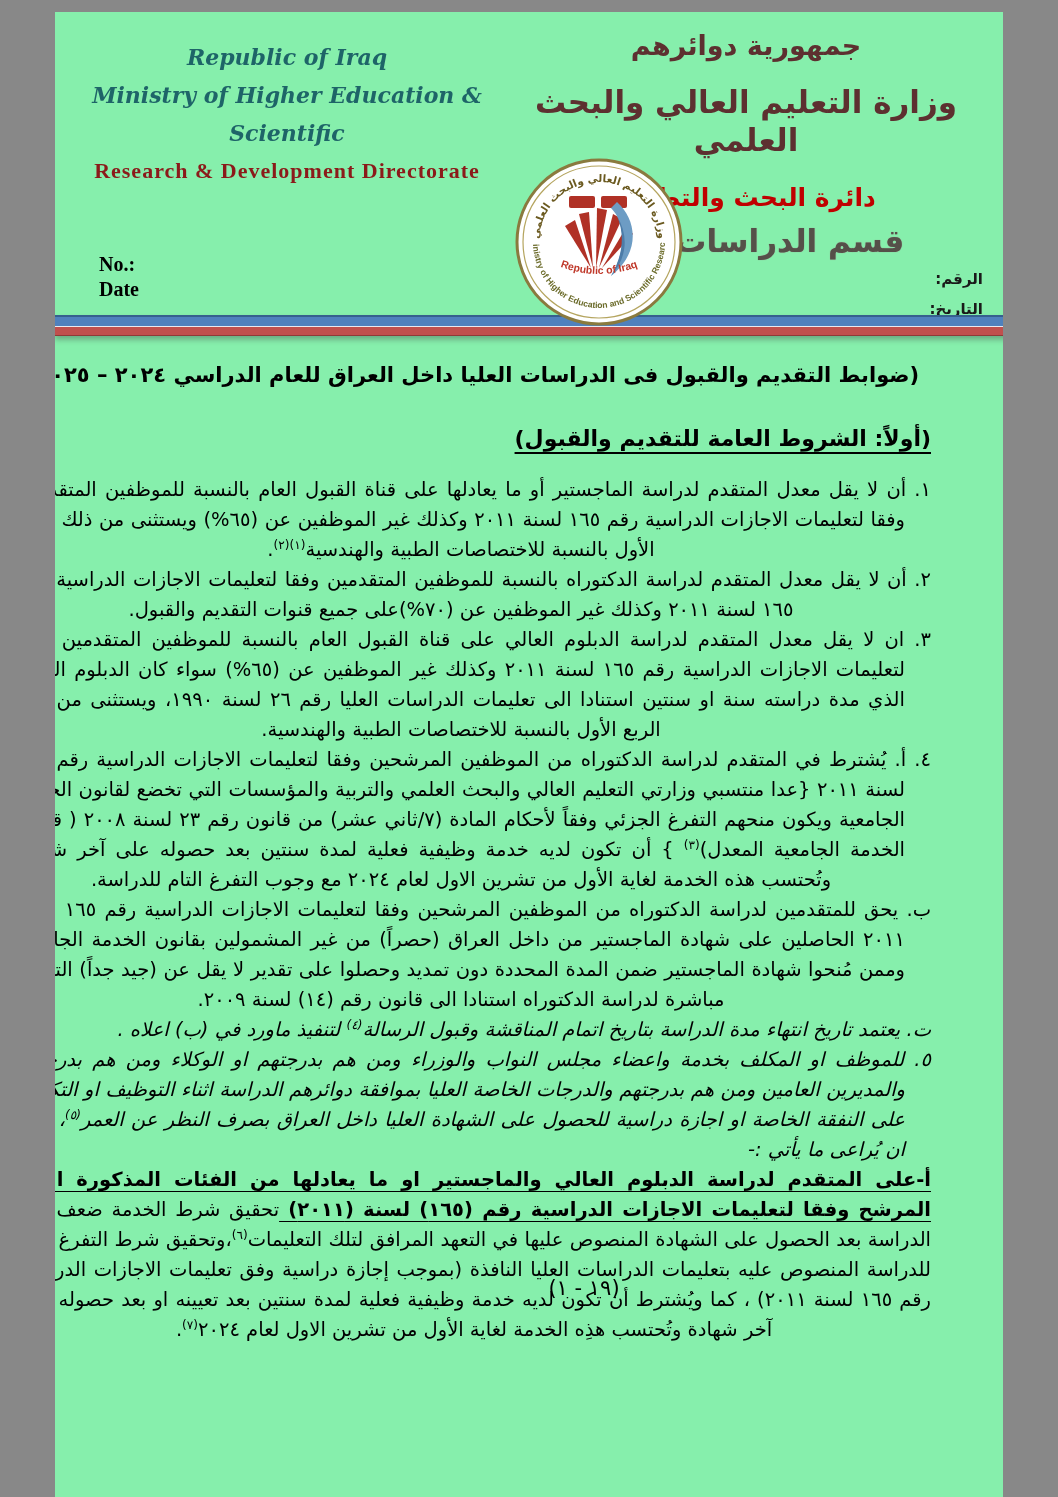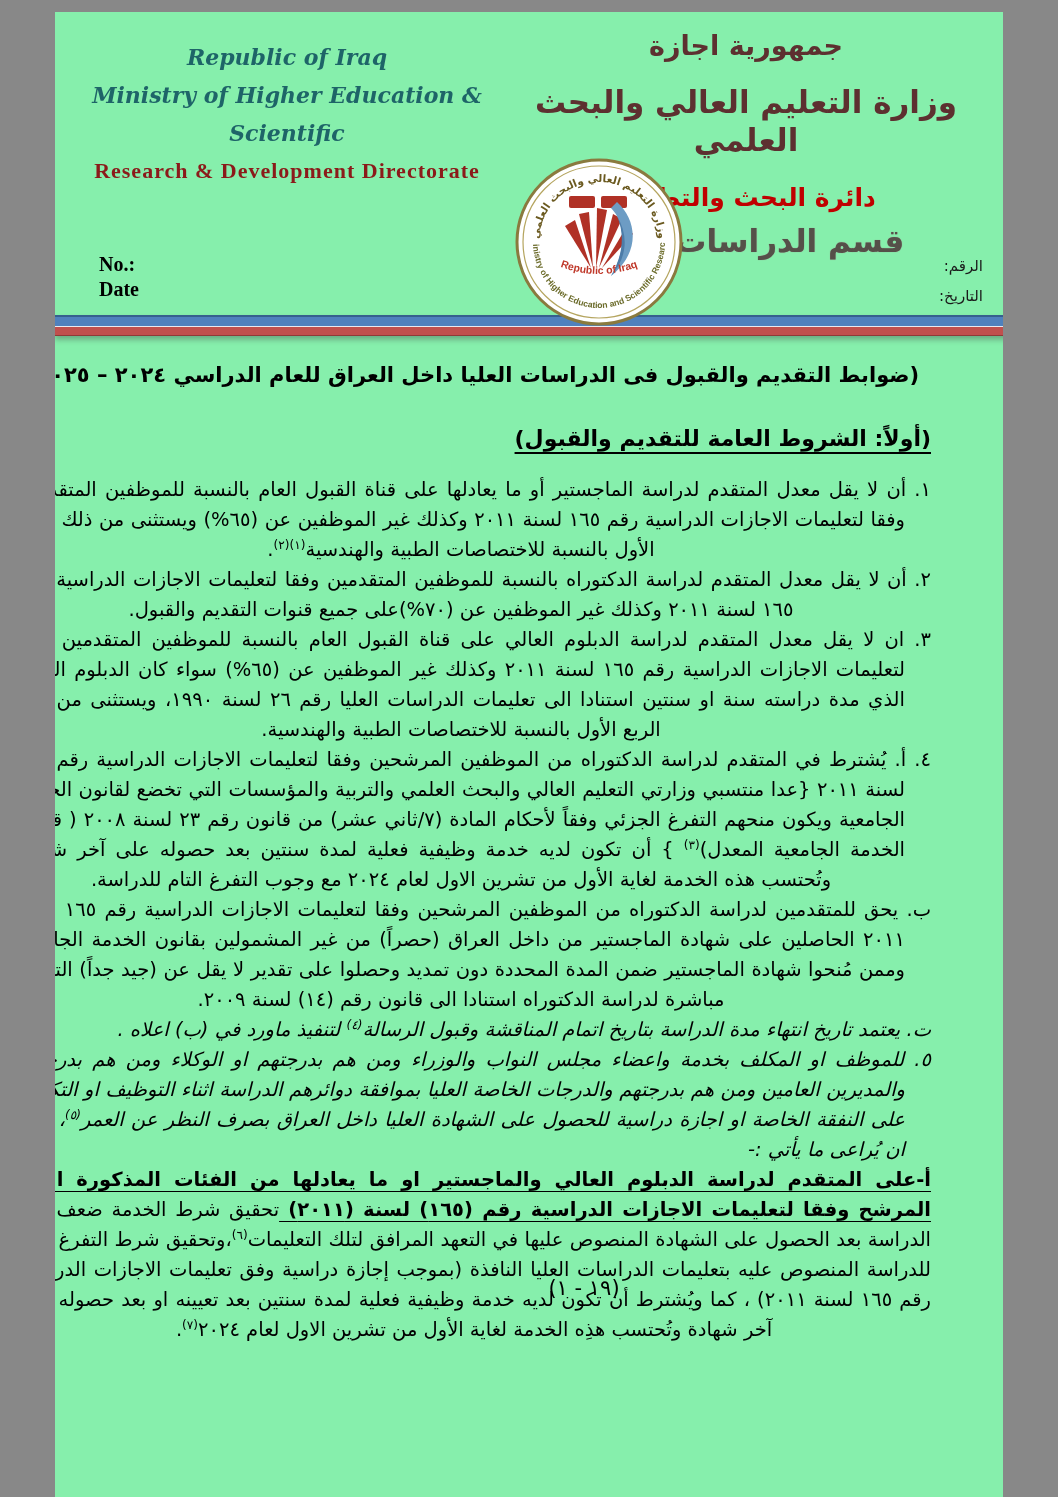--- a/index.html
+++ b/index.html
@@ -16,22 +16,22 @@
               font-family:"Liberation Serif",serif;font-weight:bold;font-size:20px;line-height:25px;}
 
   
   .hdr-ar{position:absolute;right:12px;top:18px;width:490px;text-align:center;direction:rtl;}
   .ar-callig1{font-size:27px;font-weight:bold;color:#5d3030;
               font-family:"DejaVu Sans",sans-serif;line-height:1.2;}
   .ar-callig2{font-size:31px;font-weight:bold;color:#5d3030;margin-top:22px;line-height:1.2;}
   .ar-dept{font-size:25px;font-weight:bold;color:#c00000;margin-top:24px;line-height:1.2;}
   .ar-section{font-size:31px;font-weight:bold;color:#555049;margin-top:10px;line-height:1.2;
               text-shadow:0 0 1px #9a948a;}
-  .hdr-raqam{position:absolute;right:20px;top:239px;text-align:right;direction:rtl;
-             font-size:15px;color:#1a1a1a;line-height:30px;font-weight:normal;}
+  .hdr-raqam{position:absolute;right:20px;top:252px;text-align:right;direction:rtl;
+             font-size:15px;color:#1a1a1a;line-height:30px;font-weight:bold;}
 
   
   .logo{position:absolute;left:458px;top:144px;z-index:3;}
 
   
   .divider{position:absolute;left:0;top:303px;width:1058px;z-index:2;
            box-shadow:0 4px 5px rgba(60,60,60,.35);}
   .bar-blue{height:9px;background:#4f81bd;border-top:2px solid #36608e;}
   .bar-gap{height:1px;background:#e8eaf0;}
   .bar-red{height:8px;background:#c0504d;border-bottom:1px solid #8f3a38;}
@@ -63,21 +63,21 @@
     <div class="en-script">Republic of Iraq</div>
     <div class="en-script">Ministry of Higher Education &amp; Scientific</div>
     <div class="en-directorate">Research &amp; Development Directorate</div>
   </div>
   <div class="hdr-nodate">
     <div>No.:</div>
     <div>Date</div>
   </div>
 
   <div class="hdr-ar">
-    <div class="ar-callig1">جمهورية اجازة</div>
+    <div class="ar-callig1">جمهورية دوائرهم</div>
     <div class="ar-callig2">وزارة التعليم العالي والبحث العلمي</div>
     <div class="ar-dept">دائرة البحث والتطوير</div>
     <div class="ar-section">قسم الدراسات العليا</div>
   </div>
   <div class="hdr-raqam">
     <div>الرقم:</div>
     <div>التاريخ:</div>
   </div>
 
   <svg class="logo" width="172" height="172" viewBox="0 0 172 172">

